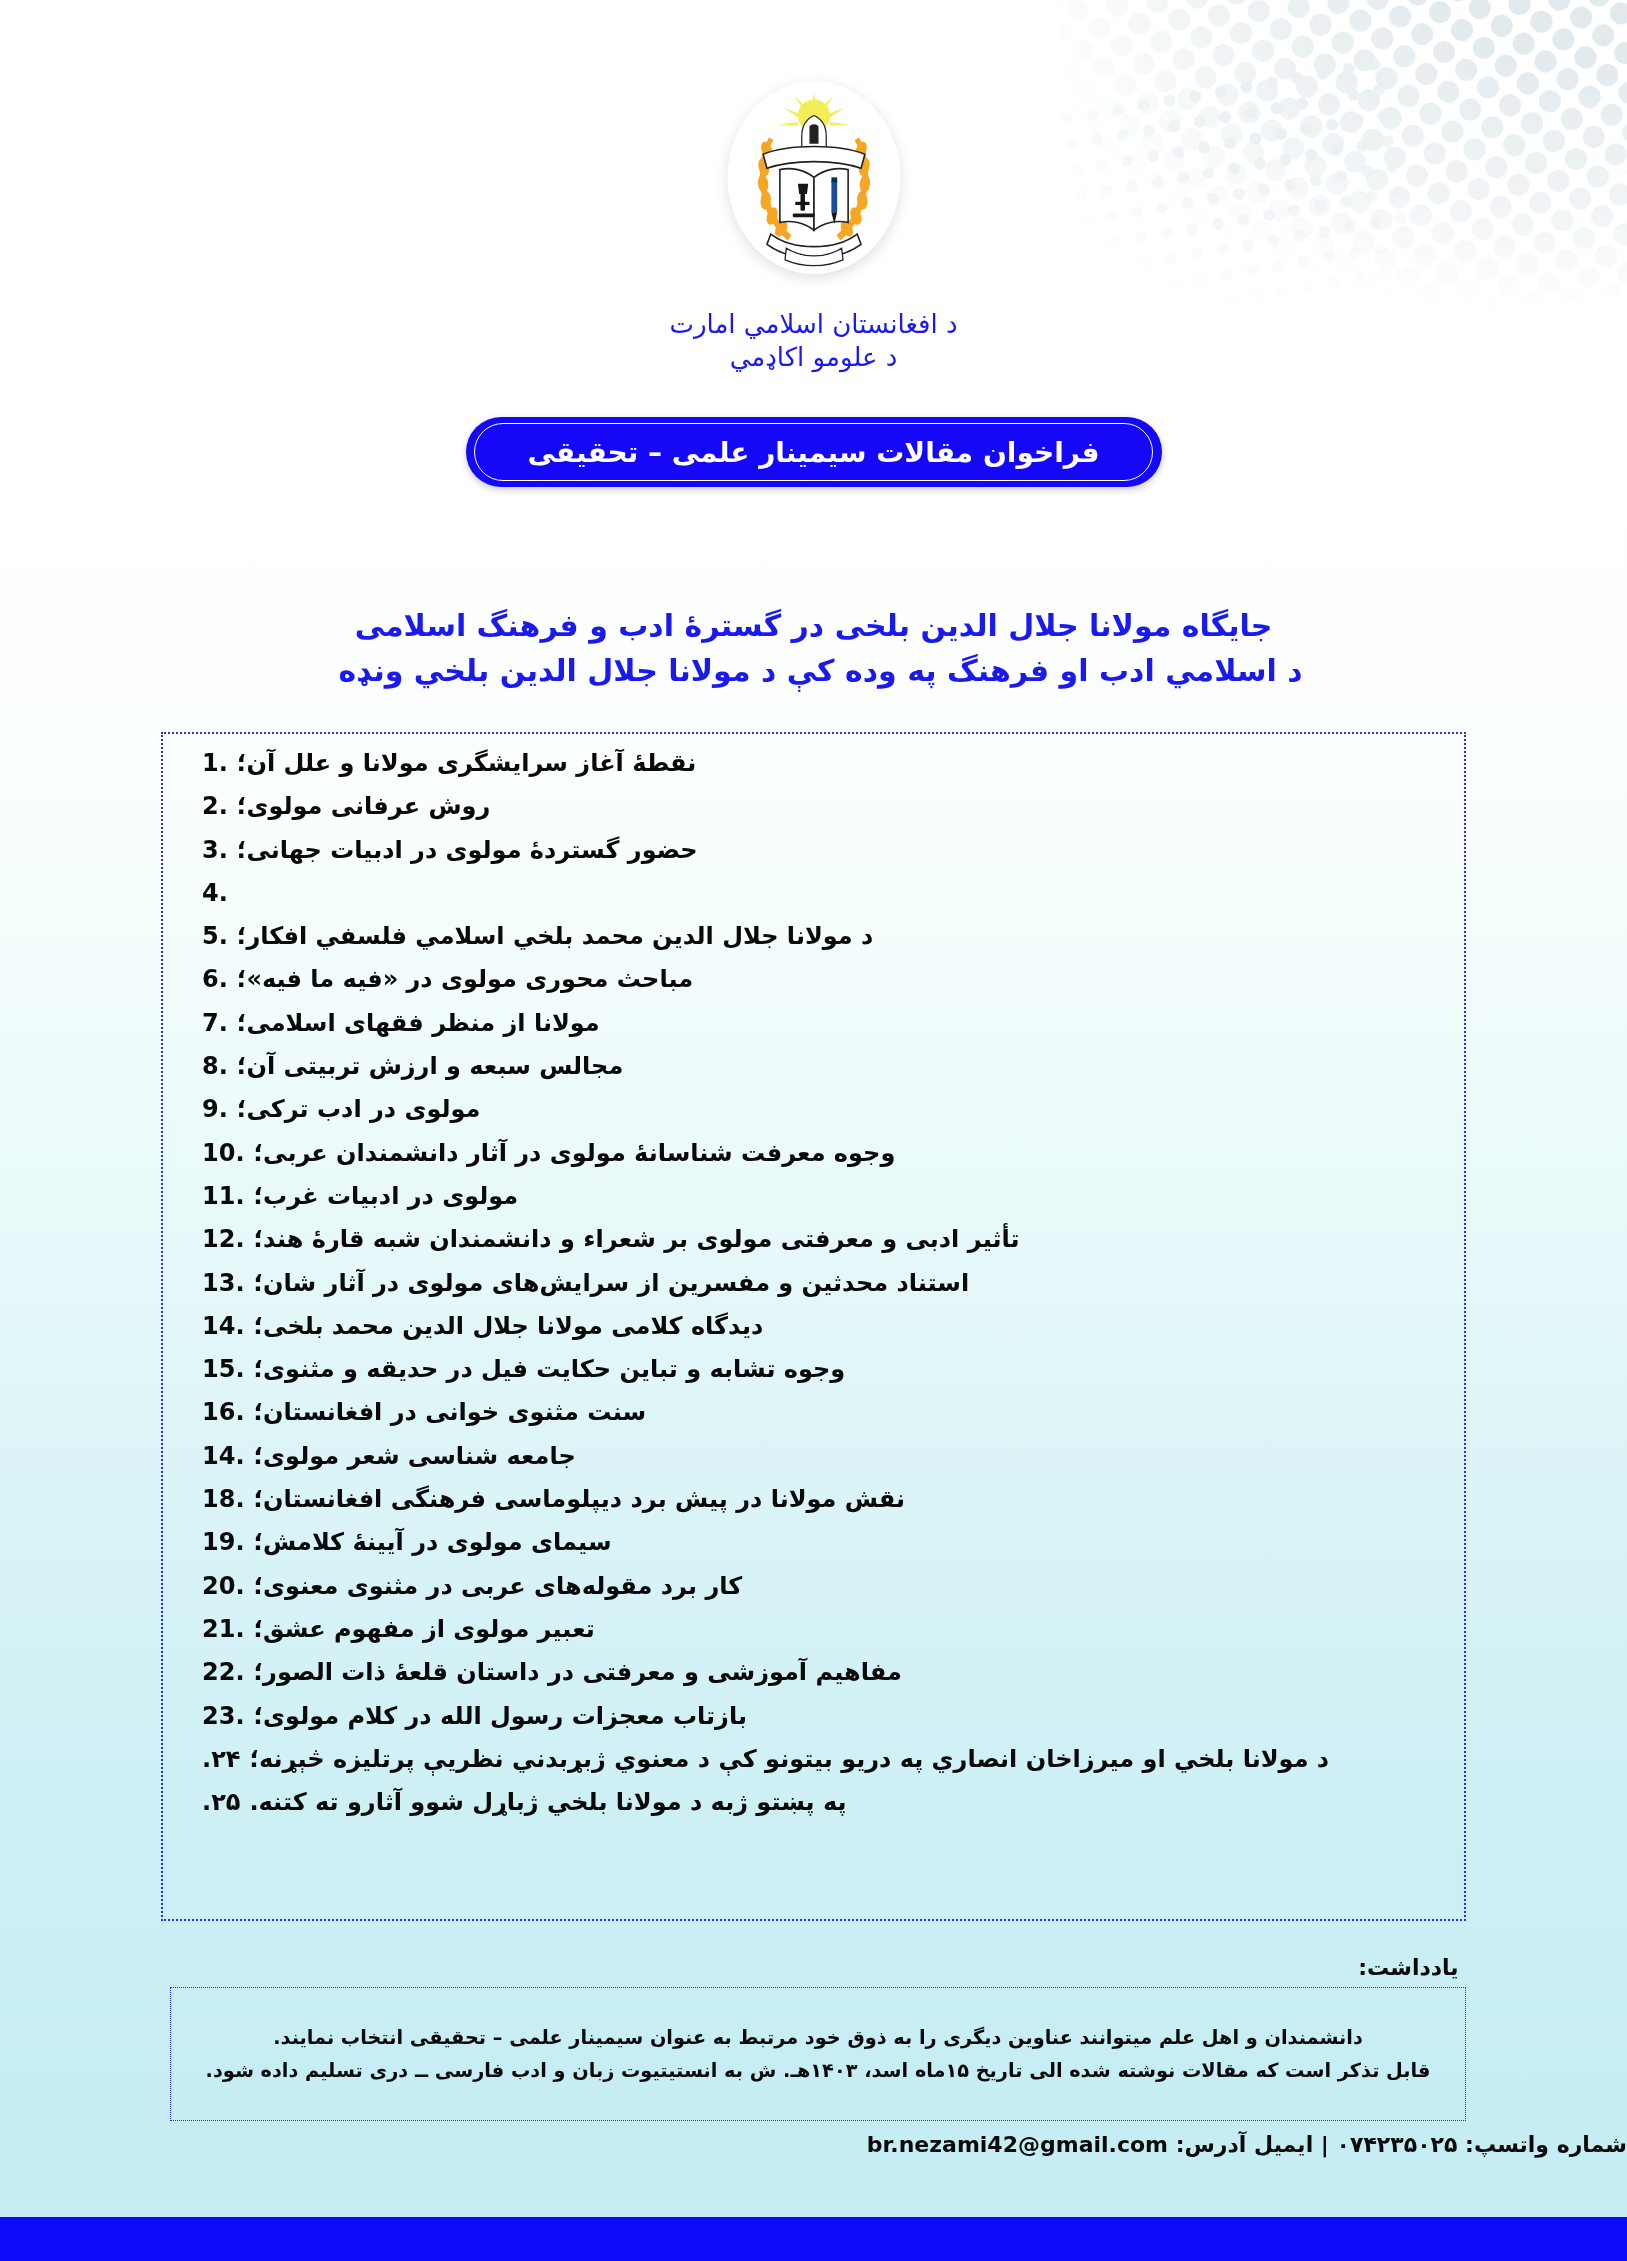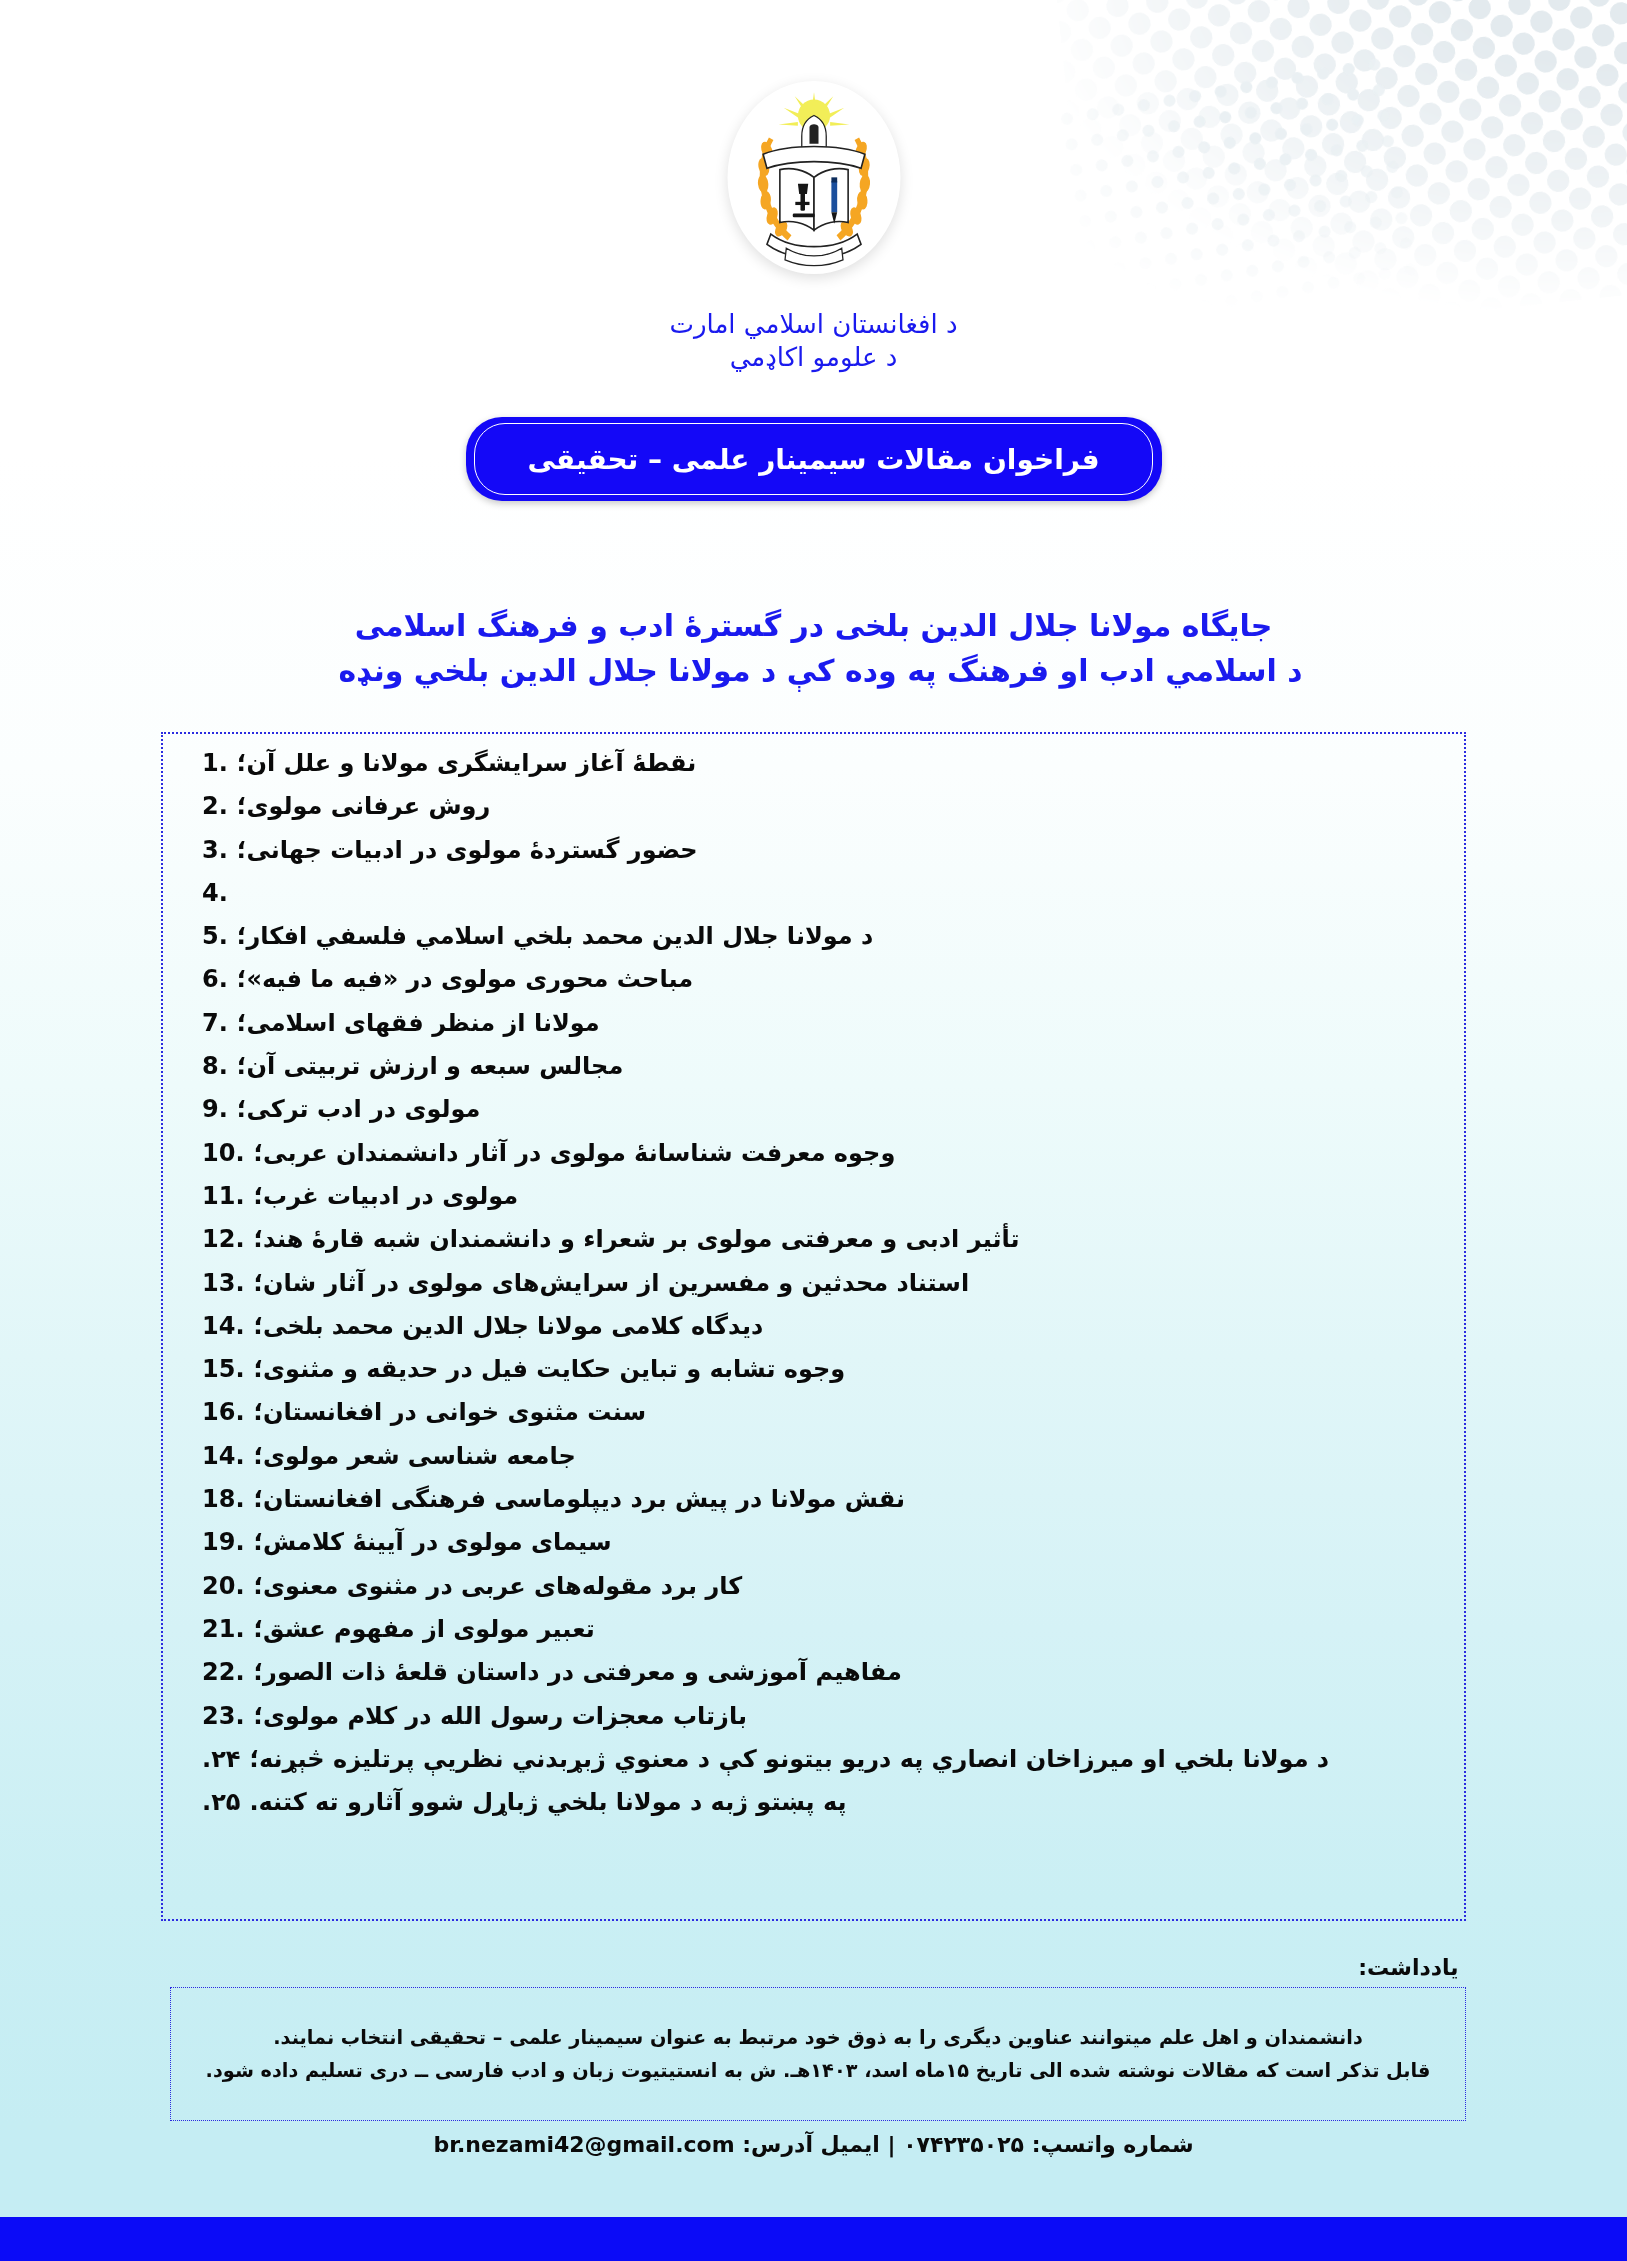--- a/index.html
+++ b/index.html
@@ -75,21 +75,21 @@
     color:#1a1aee;
     font-weight:normal;
     font-size:26px;
     line-height:1.28;
     letter-spacing:0;
   }
 
   
   .banner{
     position:absolute;top:417px;left:50%;transform:translateX(-50%);
-    width:696px;height:84px;
+    width:696px;height:70px;
     background:#1408f7;
     border-radius:36px;
     box-shadow:0 2.6px 7.7px rgba(0,0,0,.22);
     display:flex;align-items:center;justify-content:center;
   }
   .banner-inner{
     position:absolute;inset:5.8px 8.4px;
     border:1.3px solid #ffffff;border-radius:31px;
     pointer-events:none;
   }
@@ -158,21 +158,21 @@
     display:flex;flex-direction:column;justify-content:center;gap:10.3px;
   }
   .note-line{
     font-size:19.3px;font-weight:bold;color:#0a0a0a;
     text-align:center;line-height:1.2;white-space:nowrap;
   }
 
   
   .contact{
     position:absolute;left:0;right:0;top:2132px;
-    text-align:center;
+    text-align:right;
     font-size:22px;font-weight:bold;color:#0a0a0a;
     white-space:nowrap;
   }
   .contact .ltr{direction:ltr;unicode-bidi:isolate;}
 
   
   .bottom-bar{
     position:absolute;left:0;right:0;bottom:0;
     height:44px;background:#0b0bf7;
   }

